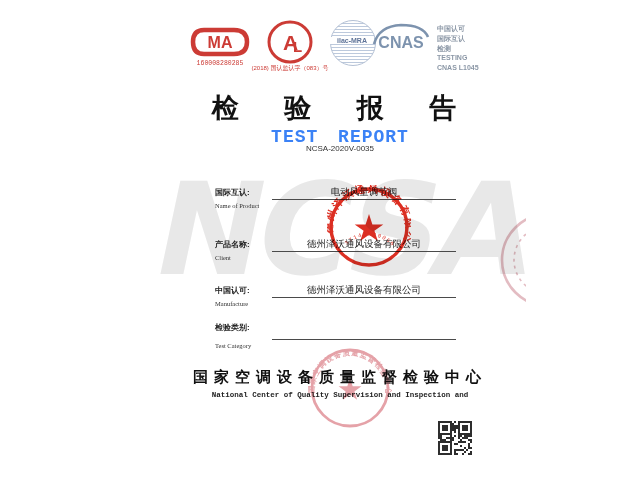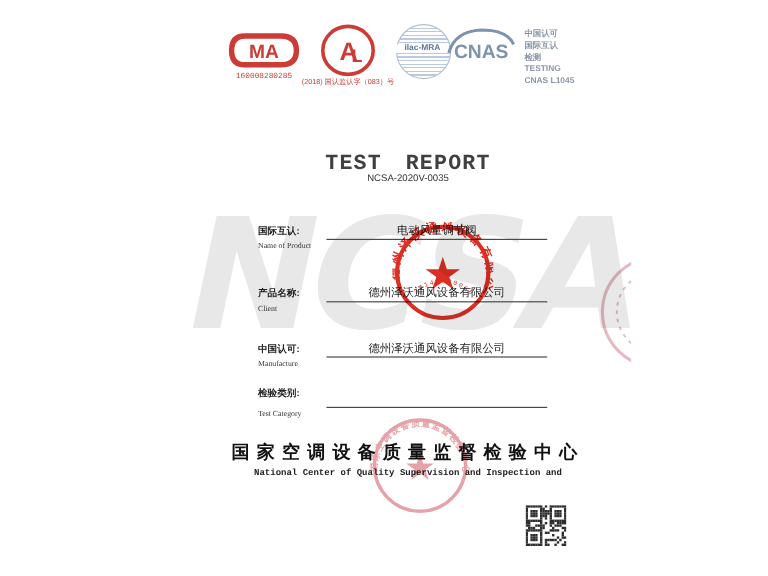--- a/index.html
+++ b/index.html
@@ -17,21 +17,21 @@
         background:repeating-linear-gradient(180deg,#ffffff 0 2px,#bcc9dc 2px 3px);
         border:1px solid #b3c0d4;}
   #ilac-label{left:330px;top:37px;width:44px;text-align:center;font-size:7px;font-weight:bold;
               color:#5f7499;background:#ffffff;z-index:1;}
   #accred{left:437px;top:24px;width:60px;font-size:7px;line-height:9.8px;font-weight:bold;
           color:#8b97a6;}
   
   #title-zh{left:150px;top:90px;width:380px;text-align:center;font-size:27px;font-weight:bold;
             letter-spacing:12px;word-spacing:14px;color:#111;z-index:1;}
   #title-en{left:150px;top:127px;width:380px;text-align:center;font-size:18px;font-weight:bold;
-            font-family:"Liberation Mono",monospace;letter-spacing:1px;word-spacing:8px;color:#404040;z-index:1;}
+            font-family:"Liberation Mono",monospace;letter-spacing:1px;word-spacing:8px;color:#3b82f6;z-index:1;}
   #report-no{left:150px;top:144px;width:380px;text-align:center;font-size:8px;
              font-family:Liberation Sans, sans-serif;color:#333;z-index:1;}
   
   .flabel-zh{left:215px;width:70px;font-size:8px;font-weight:bold;color:#222;z-index:1;}
   .flabel-en{left:215px;width:90px;font-size:6.5px;font-family:"Liberation Serif",serif;color:#333;z-index:1;}
   .fvalue{left:272px;width:184px;text-align:center;font-size:9.5px;color:#222;z-index:1;}
   .uline{left:272px;width:184px;height:1px;background:#4a4a4a;z-index:1;}
   
   #footer-zh{left:150px;top:368px;width:380px;text-align:center;font-size:15px;font-weight:bold;
              letter-spacing:6px;color:#111;z-index:1;}
@@ -73,20 +73,21 @@
   </svg>
 
   <div id="accred" class="abs">
     <div>中国认可</div>
     <div>国际互认</div>
     <div>检测</div>
     <div>TESTING</div>
     <div>CNAS L1045</div>
   </div>
 
+  <div id="title-zh" class="abs">检 验 报 告</div>
   <div id="title-en" class="abs">TEST REPORT</div>
   <div id="report-no" class="abs">NCSA-2020V-0035</div>
 
   <div class="abs flabel-zh" style="top:187px">国际互认:</div>
   <div class="abs flabel-en" style="top:202px">Name of Product</div>
   <div class="abs fvalue" style="top:186px">电动风量调节阀</div>
   <div class="abs uline" style="top:199px"></div>
 
   <div class="abs flabel-zh" style="top:239px">产品名称:</div>
   <div class="abs flabel-en" style="top:254px">Client</div>

